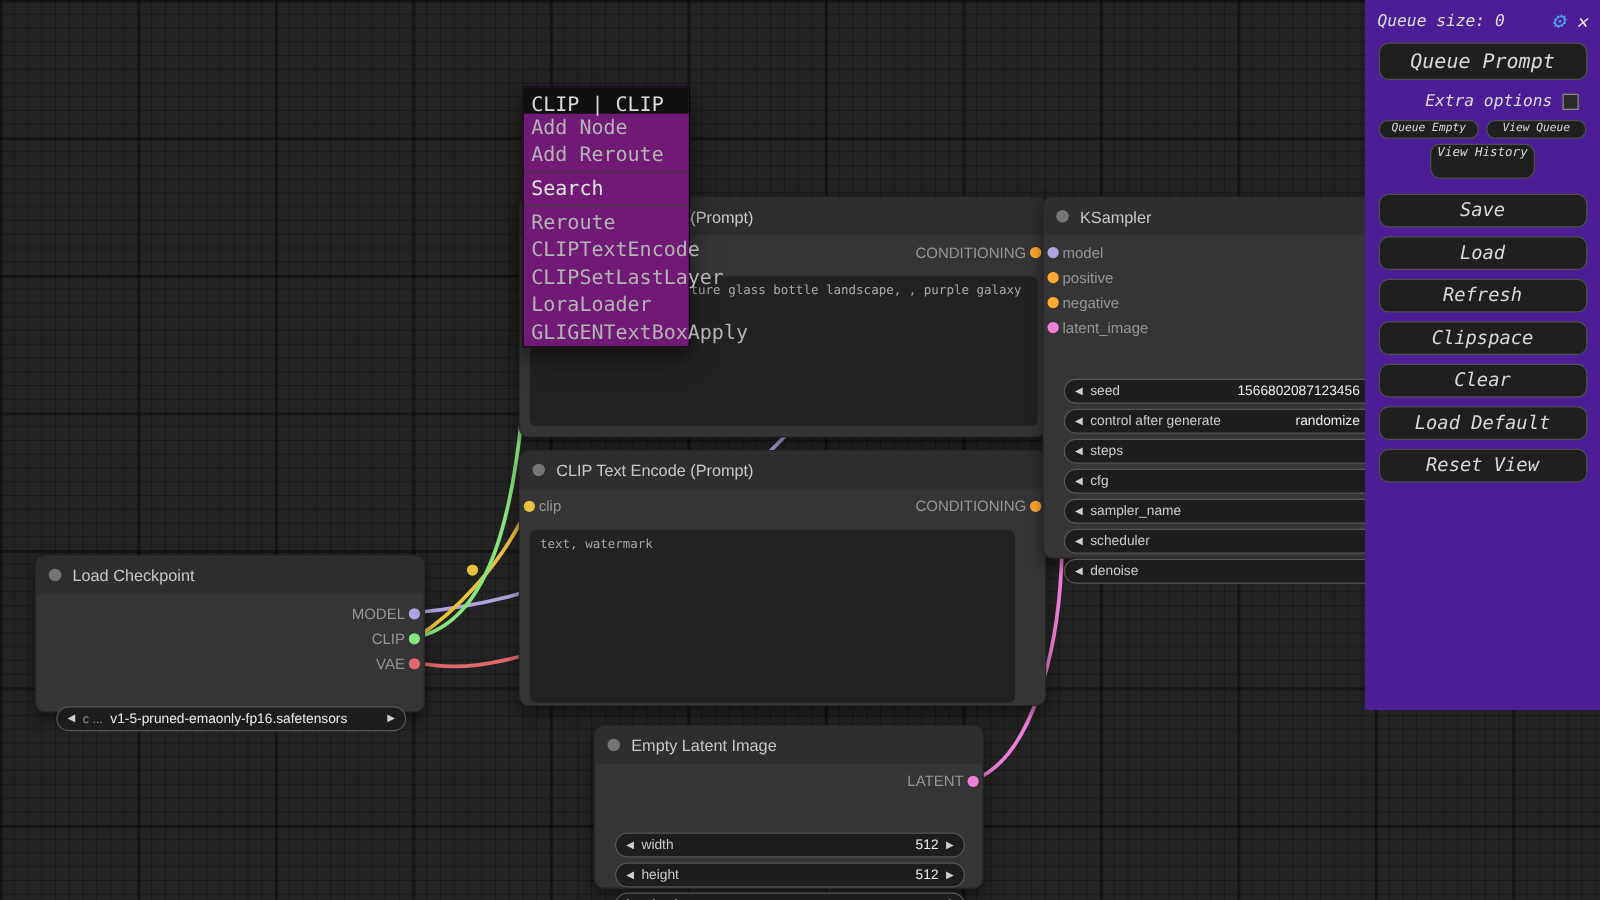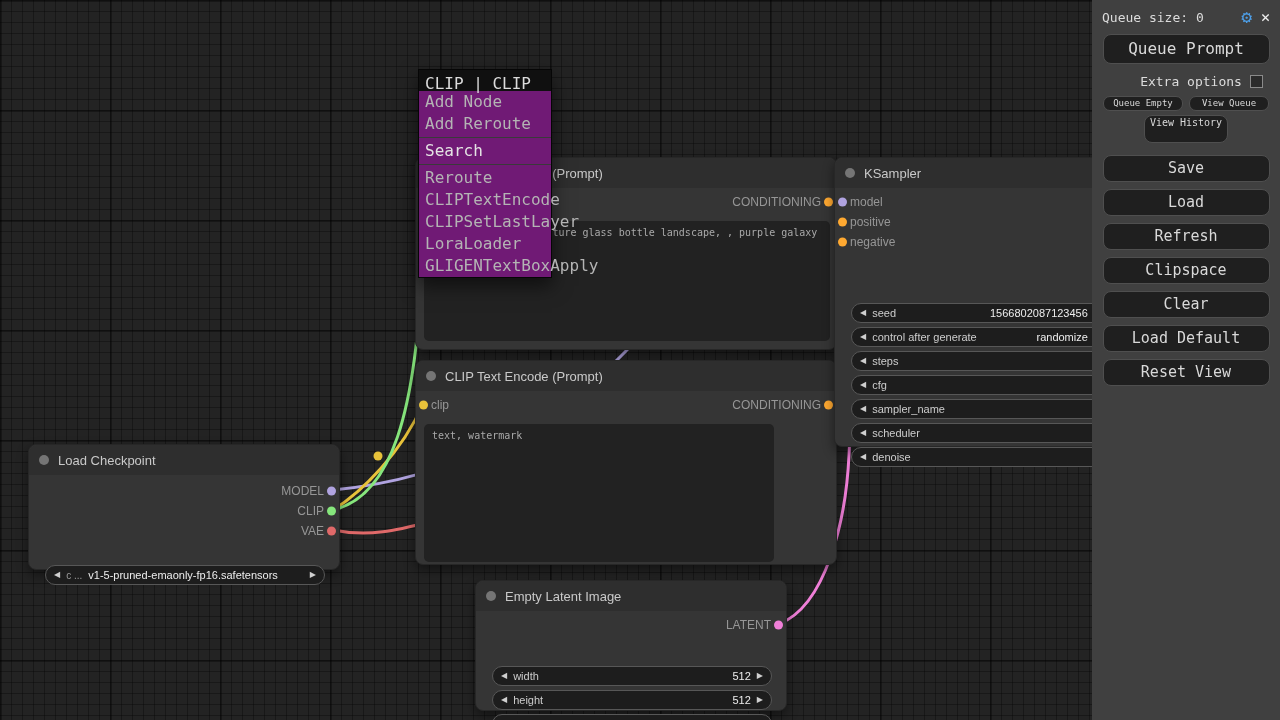--- a/index.html
+++ b/index.html
@@ -73,23 +73,23 @@
     font-family:"DejaVu Sans Mono", monospace; font-size:16px; color:#b4b4b4;
     box-shadow:0 8px 18px rgba(0,0,0,.55);
   }
   .menu-title { background:#101010; color:#dcdcdc; padding:4px 6px; height:21px; }
   .menu-item  { height:22px; line-height:22px; padding:0 6px; white-space:nowrap; }
   .menu-item.search { color:#e4e4e4; }
   .menu-sep { height:1px; background:#3a3a3a; margin:2px 0; }
 
   
   .sidebar {
-    position:absolute; right:0; top:0; width:188px; height:720px; z-index:50;
-    background:#404040;
-    font-family:"DejaVu Sans Mono", monospace; color:#dcdcdc;
+    position:absolute; right:0; top:0; width:188px; height:568px; z-index:50;
+    background:#4c1d95;
+    font-family:"DejaVu Sans Mono", monospace; color:#dcdcdc;font-style:italic;
   }
   .sb-top { display:flex; align-items:center; padding:8px 10px 4px 10px; font-size:13px; }
   .gear  { color:#4d9fe8; font-size:18px; margin-left:auto; line-height:1; }
   .close { color:#eeeeee; font-size:15px; margin-left:9px; line-height:1; }
   .btn {
     display:block; background:#1f1f1f; border:1px solid #4f4f4f; border-radius:8px;
     color:#d9d9d9; text-align:center; font-family:inherit; cursor:default;
   }
   .queue-btn { width:167px; height:30px; margin:4px auto 10px auto; font-size:16px; line-height:27px; }
   .extra-row { display:flex; align-items:center; justify-content:center; gap:8px; font-size:13px; margin:2px 0 7px 0;padding-left:31px; }
@@ -166,41 +166,45 @@
       <span class="node-dot"></span>
       <span>CLIP Text Encode (Prompt)</span>
     </div>
     <div class="node-body">
       <div class="slot-row">
         <span class="port left" style="background: rgb(232, 194, 58);"></span>
         <span class="in-label">clip</span>
         <span class="out-label">CONDITIONING</span>
         <span class="port right" style="background: rgb(255, 169, 49);"></span>
       </div>
-      <div class="textarea" style="left:8px;top:33px;width:350px;height:138px">text, watermark</div>
+      <div class="textarea" style="left:8px;top:33px;width:388px;height:138px">text, watermark</div>
     </div>
   </div>
 
   <div class="node" style="left:834px;top:157px;width:290px;height:290px">
     <div class="node-title">
       <span class="node-dot"></span>
       <span>KSampler</span>
     </div>
     <div class="node-body">
       <div class="slot-row">
         <span class="port left" style="background: rgb(176, 163, 224);"></span>
         <span class="in-label">model</span>
       </div>
       <div class="slot-row">
         <span class="port left" style="background: rgb(255, 169, 49);"></span>
         <span class="in-label">positive</span>
       </div>
       <div class="slot-row">
         <span class="port left" style="background: rgb(255, 169, 49);"></span>
         <span class="in-label">negative</span>
+      </div>
+      <div class="slot-row">
+        <span class="port left" style="background: rgb(240, 127, 216);"></span>
+        <span class="in-label">latent_image</span>
       </div>
 
       <div class="pill" style="left:16px;top:115px;width:258px">
         <span class="arrow">◀</span>
         <span>seed</span>
         <span class="val">1566802087123456</span>
         <span class="arrow r">▶</span>
       </div>
       <div class="pill" style="left:16px;top:139px;width:258px">
         <span class="arrow">◀</span>

